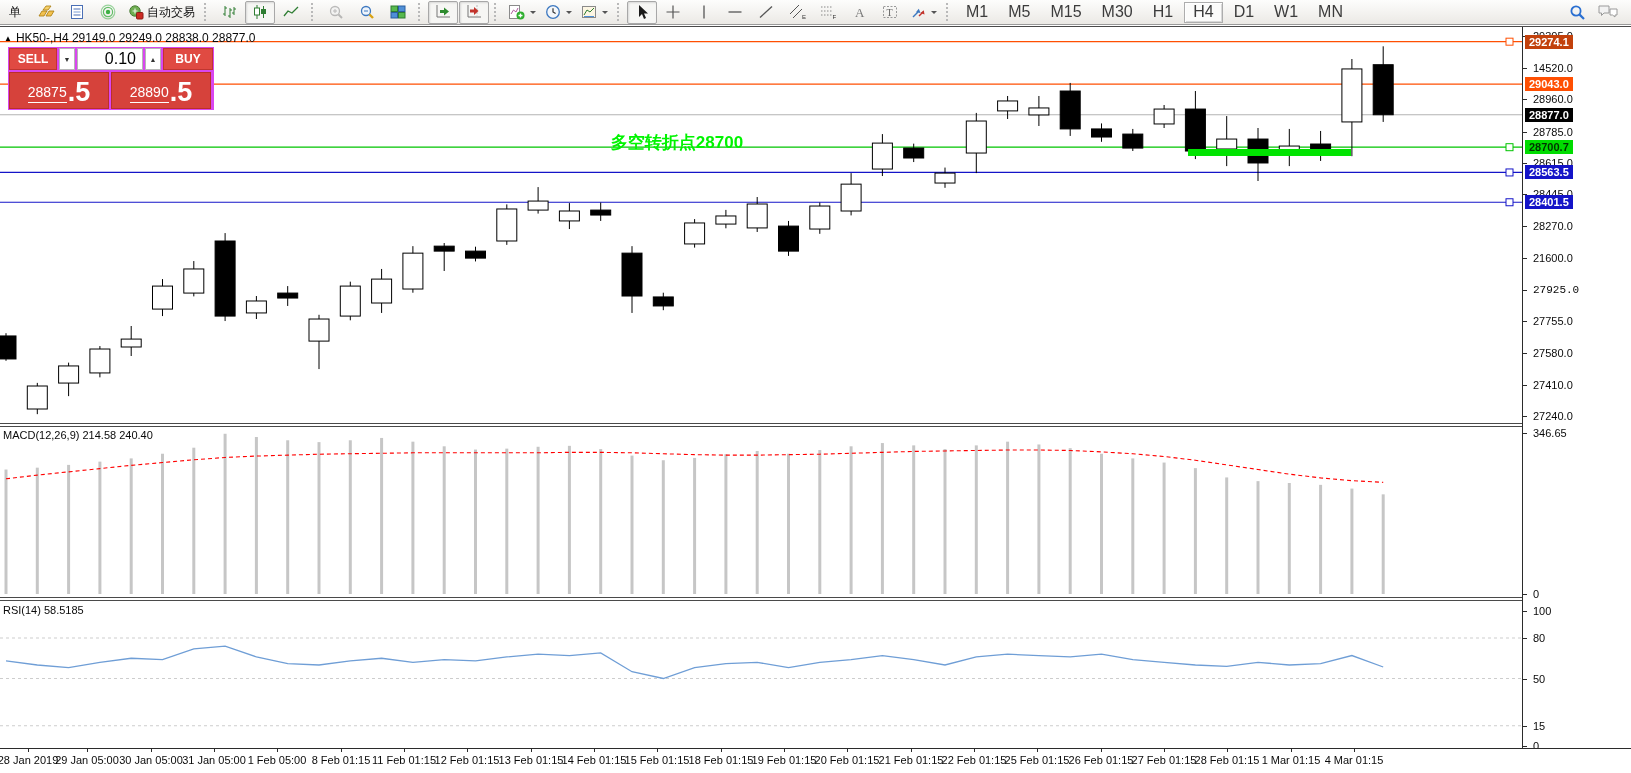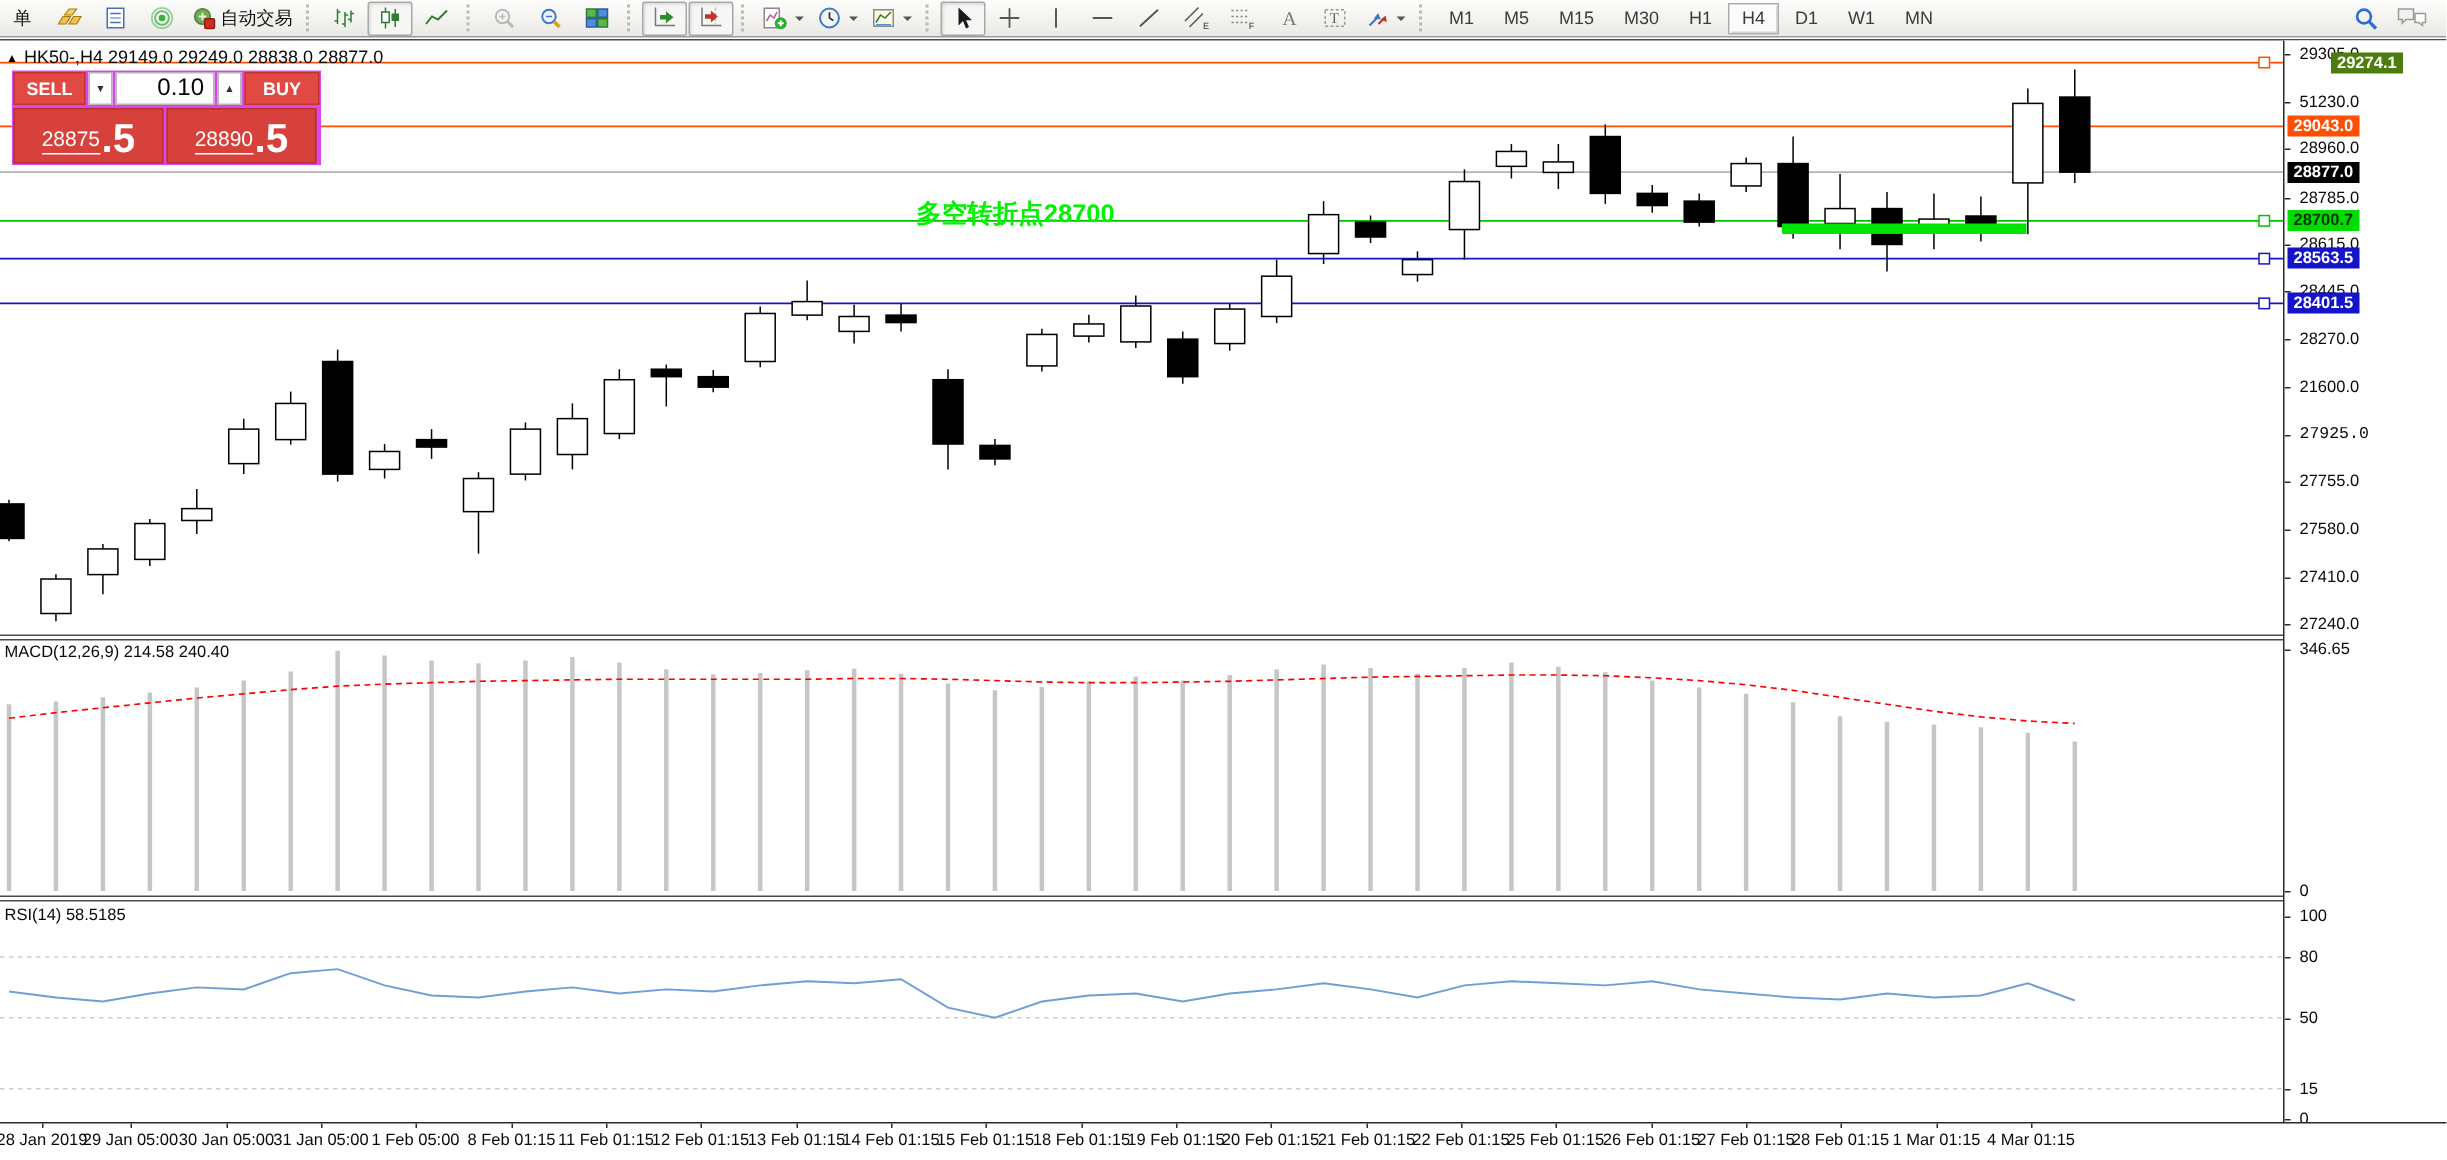--- a/index.html
+++ b/index.html
@@ -9,21 +9,21 @@
   .toolbar{position:absolute;top:0;left:0;width:1631px;height:25px;
     background:linear-gradient(#fdfdfc,#ebe9e5);border-bottom:1px solid #9a9a9a;
     display:flex;align-items:center;gap:1px;padding-left:0;box-sizing:border-box;}
   .tb-btn{height:21px;min-width:22px;display:flex;align-items:center;justify-content:center;
     gap:3px;padding:0 3px;border:1px solid transparent;border-radius:2px;font-size:12px;color:#222;}
   .tb-btn svg{display:block}
   .tb-btn.pressed{border:1px solid #a8a8a8;background:#f6f6f4;
     box-shadow:inset 1px 1px 2px rgba(0,0,0,.12);}
   .grip{width:3px;height:18px;border-left:2px dotted #b9b9b9;margin:0 4px;}
   .caret{width:0;height:0;border:3px solid transparent;border-top-color:#555;margin:4px 0 0 2px;}
-  .tf-btn{height:19px;padding:0 8px;display:flex;align-items:center;font-size:12px;color:#3c3c3c;
+  .tf-btn{height:19px;padding:0 8px;display:flex;align-items:center;font-size:16px;color:#3c3c3c;
     border:1px solid transparent;margin:0 1px;}
   .tf-btn.active{border:1px solid #adadad;background:#fbfbfa;
     box-shadow:inset 1px 1px 0 #fff, inset -1px -1px 0 #d8d8d8;}
   .tb-spacer{flex:1;}
   .cn{font-size:12px;color:#111;}
   
   .workspace{position:absolute;top:26px;left:0;width:1631px;height:747px;background:#fff;
     border-top:1px solid #4a4a4a;box-sizing:border-box;}
   .panel-svg{position:absolute;left:0;}
   #main-svg{top:1px;width:1522px;height:396px;}
@@ -509,21 +509,21 @@
       <line x1="0" y1="37" x2="1522" y2="37" stroke="#cdcdcd" stroke-dasharray="3 3"></line>
       <line x1="0" y1="77.5" x2="1522" y2="77.5" stroke="#cdcdcd" stroke-dasharray="3 3"></line>
       <line x1="0" y1="124.75000000000001" x2="1522" y2="124.75000000000001" stroke="#cdcdcd" stroke-dasharray="3 3"></line>
       <polyline points="6,59.95 37.3,64 68.6,66.7 99.9,61.300000000000004 131.2,57.25 162.5,58.6 193.8,47.800000000000004 225.1,45.1 256.4,55.900000000000006 287.7,62.650000000000006 319,64 350.3,59.95 381.6,57.25 412.90000000000003,61.300000000000004 444.2,58.6 475.5,59.95 506.8,55.900000000000006 538.1,53.2 569.4,54.550000000000004 600.7,51.85 632,70.75 663.3000000000001,77.5 694.6,66.7 725.9,62.650000000000006 757.2,61.300000000000004 788.5,66.7 819.8000000000001,61.300000000000004 851.1,58.6 882.4,54.550000000000004 913.7,58.6 945,64 976.3000000000001,55.900000000000006 1007.6,53.2 1038.9,54.550000000000004 1070.2,55.900000000000006 1101.5,53.2 1132.8,58.6 1164.1000000000001,61.300000000000004 1195.4,64 1226.7,65.35 1258,61.300000000000004 1289.3,64 1320.6000000000001,62.650000000000006 1351.9,54.550000000000004 1383.2,65.99799999999999" fill="none" stroke="#6f9ed6" stroke-width="1.3"></polyline>
     </svg>
 
   <div class="price-axis" id="price-axis">
       <div class="ax-mark" style="top: 9px;"></div>
       <div class="ax-tick" style="top: 3px;">29305.0</div>
       <div class="ax-mark" style="top: 41.2034px;"></div>
-      <div class="ax-tick" style="top: 35.2034px;">51230.0</div>
+      <div class="ax-tick" style="top: 35.2034px;">14520.0</div>
       <div class="ax-mark" style="top: 72.4867px;"></div>
       <div class="ax-tick" style="top: 66.4867px;">28960.0</div>
       <div class="ax-mark" style="top: 104.69px;"></div>
       <div class="ax-tick" style="top: 98.6901px;">28785.0</div>
       <div class="ax-mark" style="top: 135.973px;"></div>
       <div class="ax-tick" style="top: 129.973px;">28615.0</div>
       <div class="ax-mark" style="top: 167.257px;"></div>
       <div class="ax-tick" style="top: 161.257px;">28445.0</div>
       <div class="ax-mark" style="top: 199.46px;"></div>
       <div class="ax-tick" style="top: 193.46px;">28270.0</div>
@@ -546,21 +546,21 @@
       <div class="ax-mark" style="top: 584px;"></div>
       <div class="ax-tick" style="top: 578px;">100</div>
       <div class="ax-mark" style="top: 611px;"></div>
       <div class="ax-tick" style="top: 605px;">80</div>
       <div class="ax-mark" style="top: 651.5px;"></div>
       <div class="ax-tick" style="top: 645.5px;">50</div>
       <div class="ax-mark" style="top: 698.75px;"></div>
       <div class="ax-tick" style="top: 692.75px;">15</div>
       <div class="ax-mark" style="top: 719px;"></div>
       <div class="ax-tick" style="top: 713px;">0</div>
-      <div class="ax-badge" style="top: 7.6862px; background: #4d7c0f; color: rgb(255, 255, 255); margin-left: 29px;">29274.1</div>
+      <div class="ax-badge" style="top: 7.6862px; background: #c2410c; color: rgb(255, 255, 255);">29274.1</div>
       <div class="ax-badge" style="top: 50.2131px; background: rgb(255, 79, 2); color: rgb(255, 255, 255);">29043.0</div>
       <div class="ax-badge" style="top: 80.7603px; background: rgb(0, 0, 0); color: rgb(255, 255, 255);">28877.0</div>
       <div class="ax-badge" style="top: 113.203px; background: rgb(0, 220, 0); color: rgb(0, 51, 0);">28700.7</div>
       <div class="ax-badge" style="top: 138.45px; background: rgb(20, 20, 200); color: rgb(255, 255, 255);">28563.5</div>
       <div class="ax-badge" style="top: 168.262px; background: rgb(20, 20, 200); color: rgb(255, 255, 255);">28401.5</div>
     </div>
   <div class="time-axis" id="time-axis">
       <div class="t-tick" style="left: 28px;"></div>
       <div class="t-label" style="left: 28px;">28 Jan 2019</div>
       <div class="t-tick" style="left: 87px;"></div>

